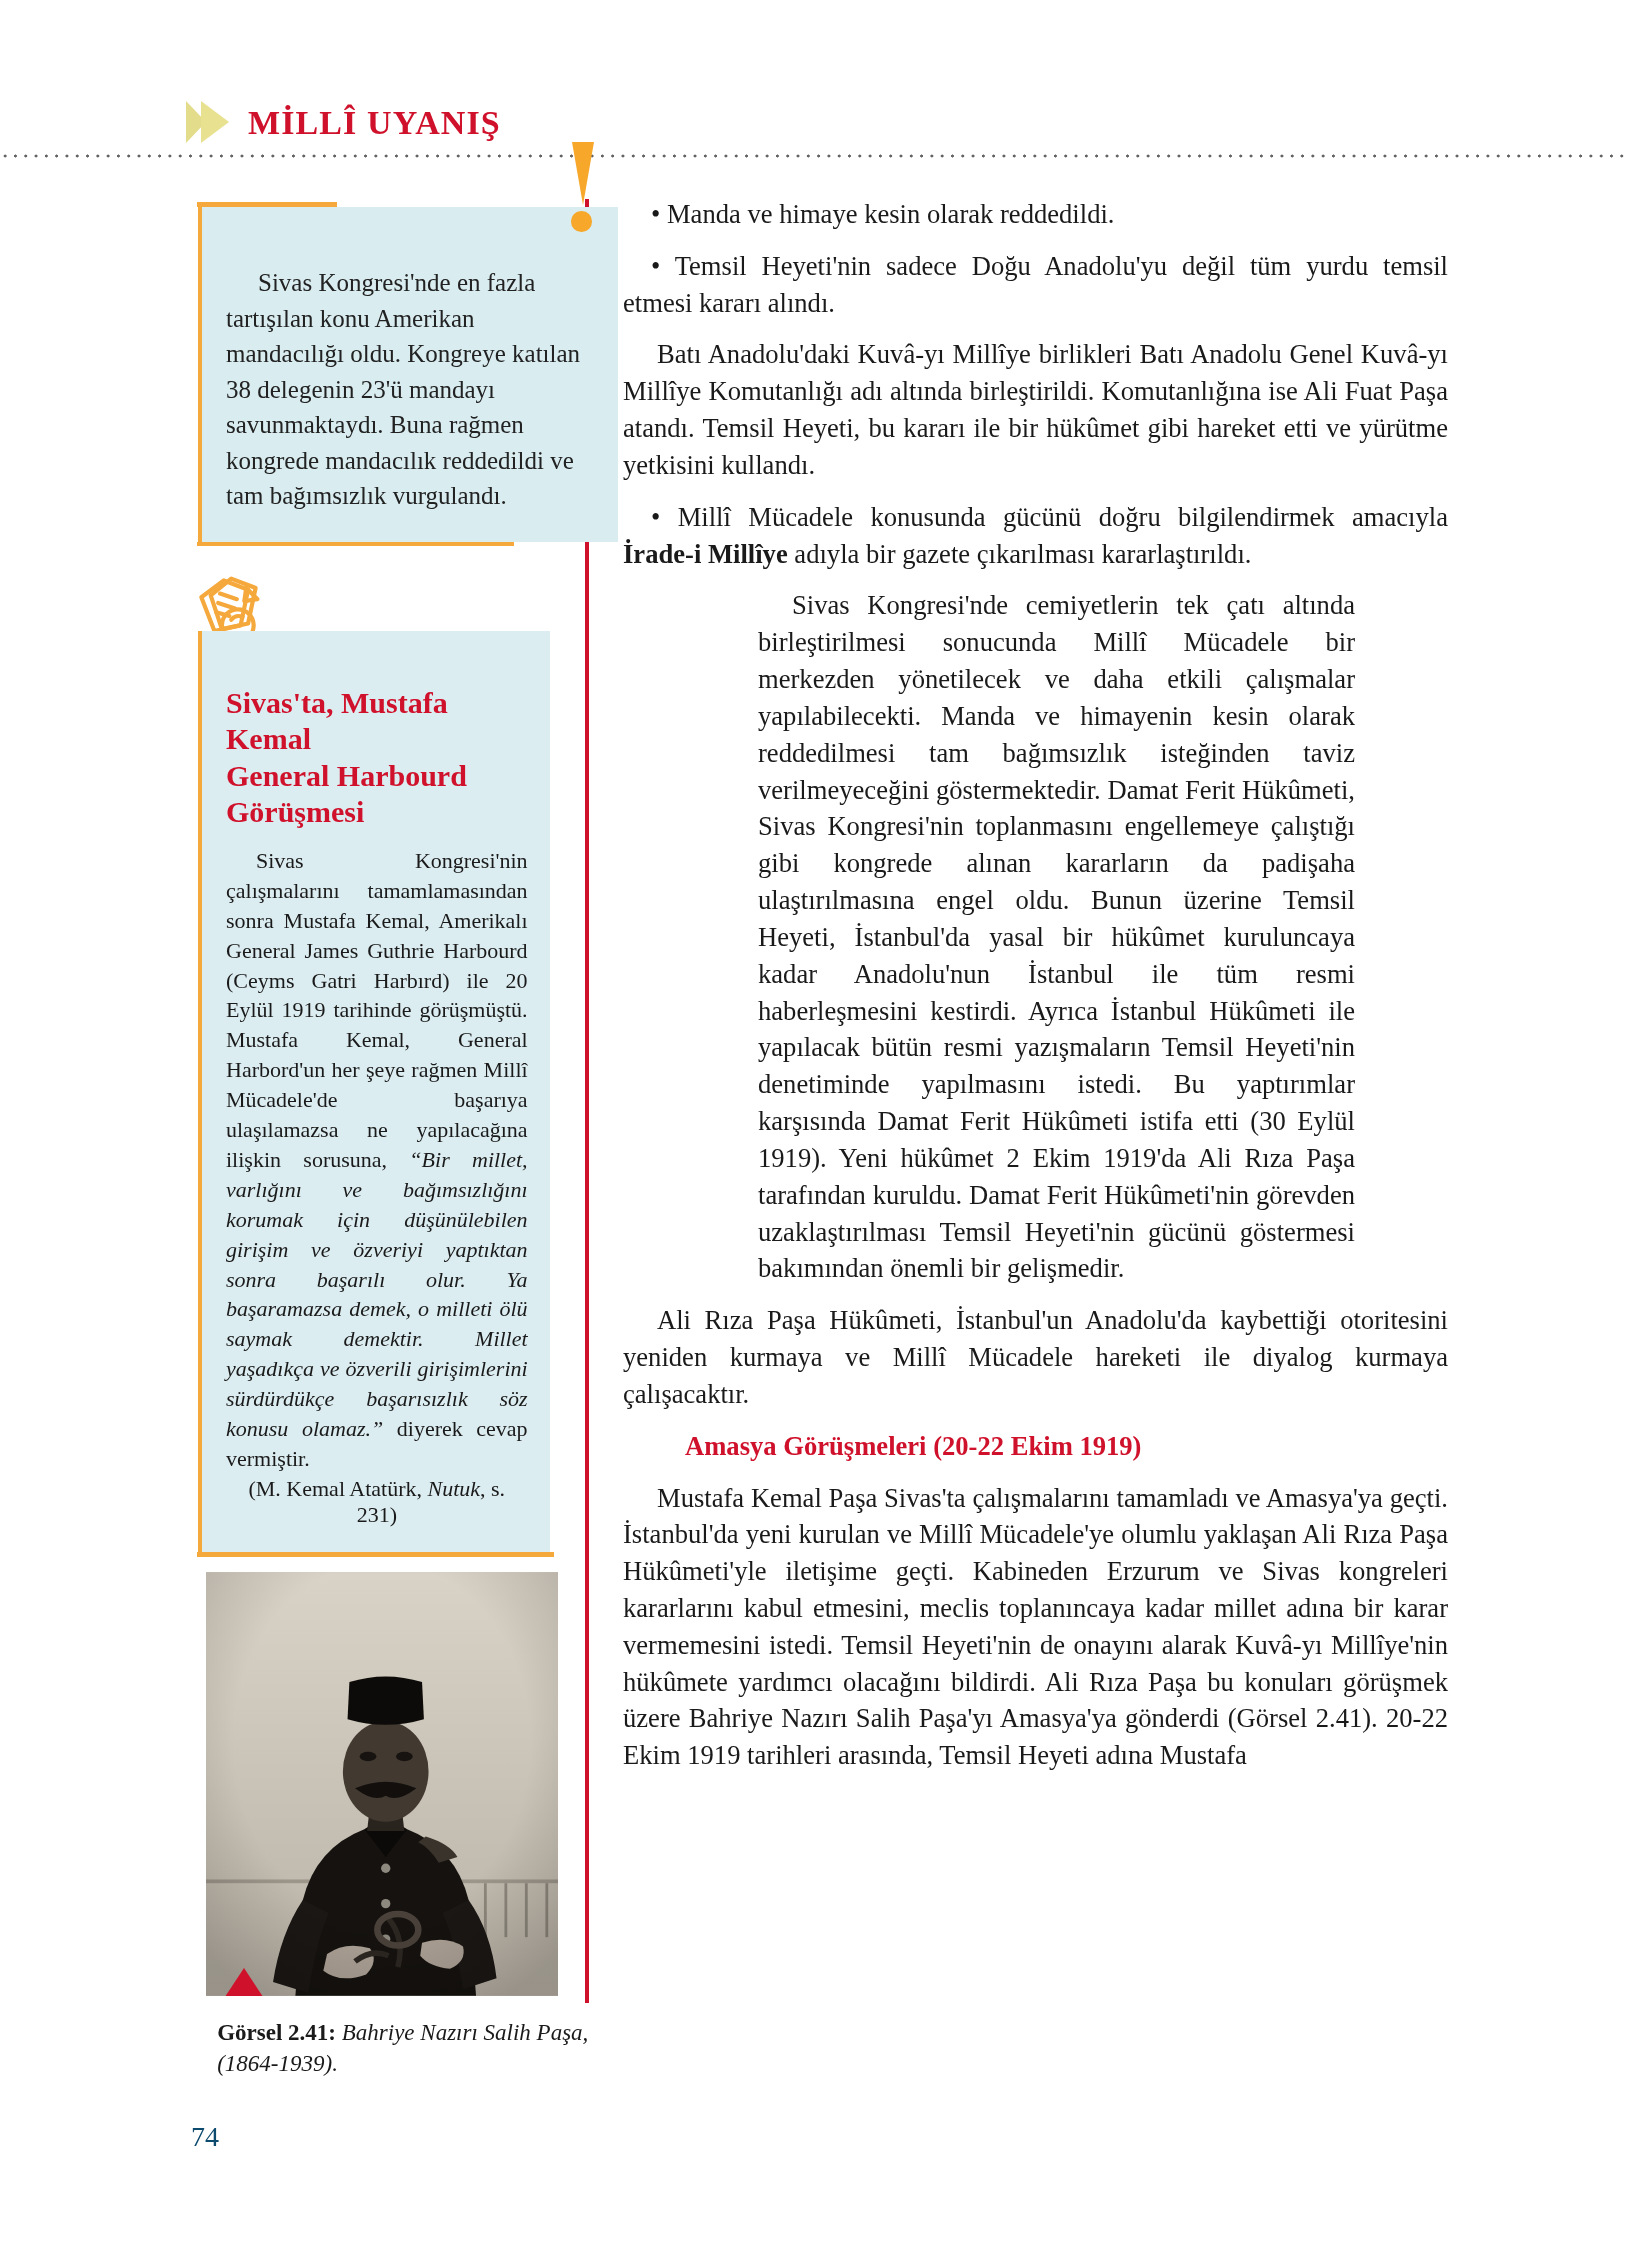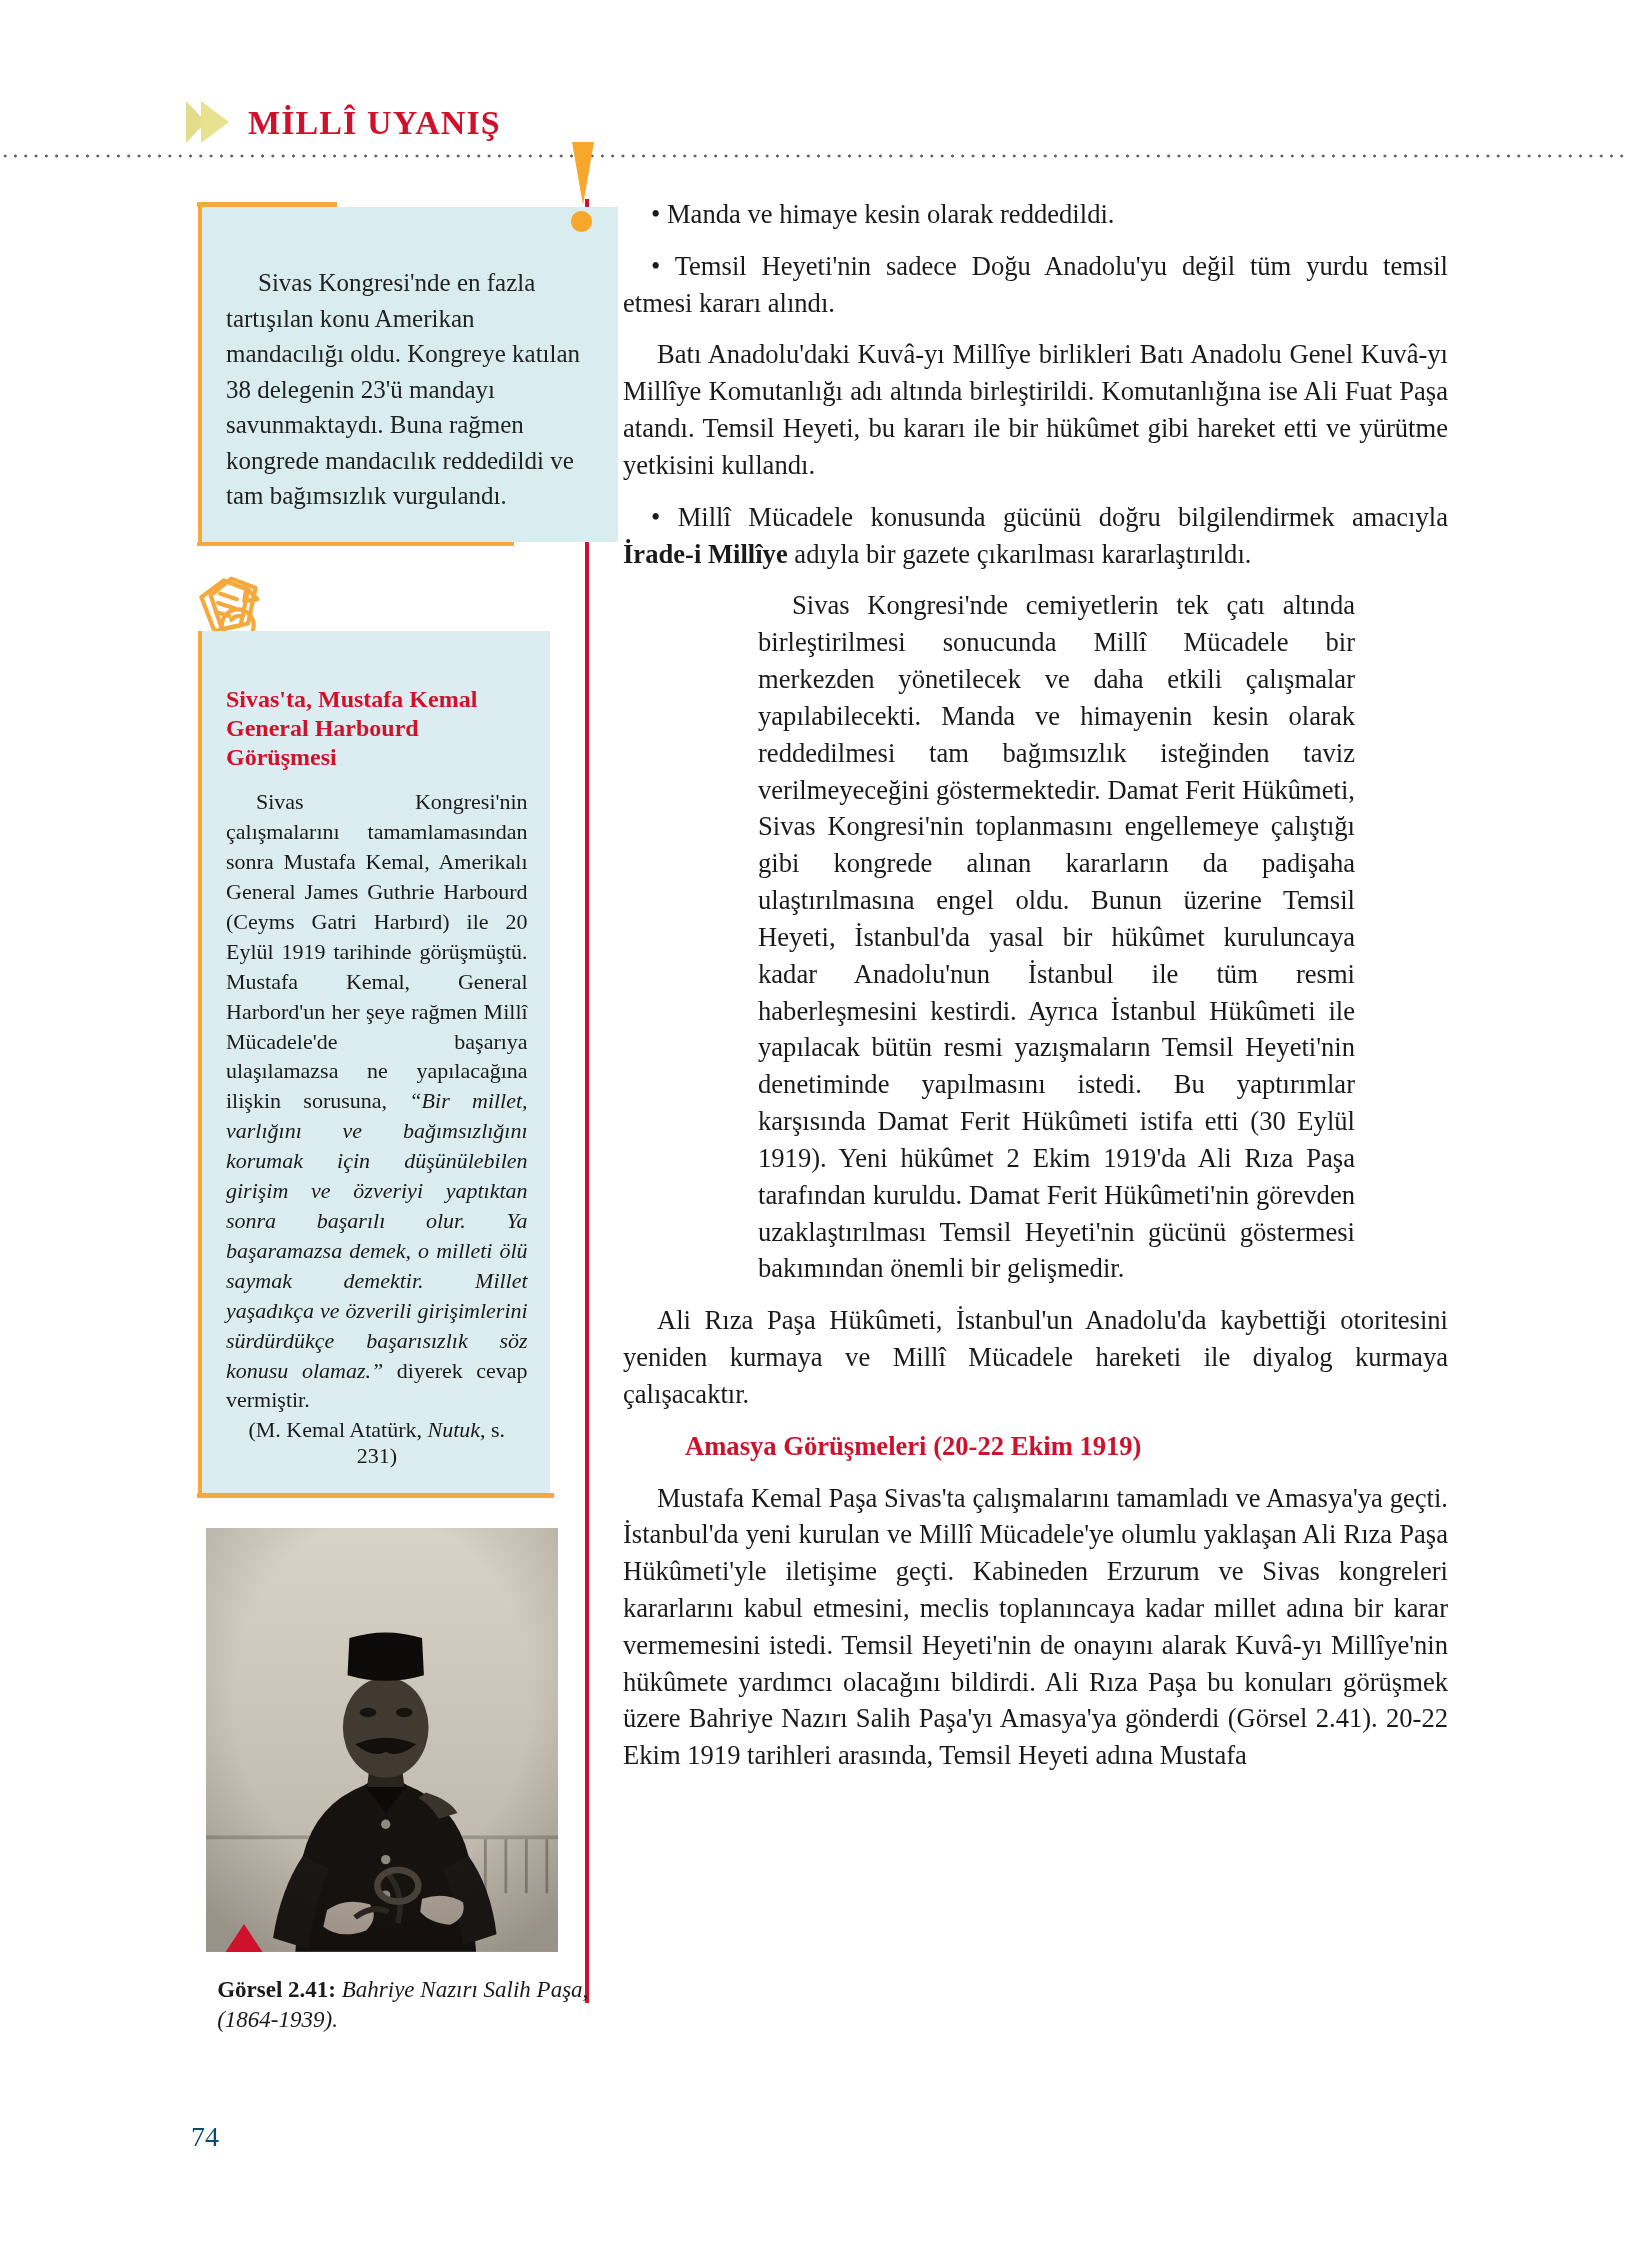--- a/index.html
+++ b/index.html
@@ -161,21 +161,21 @@
     position: absolute;
     left: -4.7px;
     bottom: -4.7px;
     width: 357px;
     height: 4.7px;
     background: #f5a93d;
   }
   .doc-title {
     color: #d0112b;
     font-weight: bold;
-    font-size: 24px;
+    font-size: 30px;
     line-height: 1.22;
     margin-bottom: 15px;
     font-family: "Liberation Serif", "DejaVu Serif", serif;
   }
   .doc-body {
     font-size: 22px;
     line-height: 1.36;
     text-align: justify;
     text-indent: 30px;
   }
@@ -186,21 +186,21 @@
     font-size: 22px;
     margin-top: 2px;
     text-align: center;
     text-indent: 0;
   }
   .doc-source i { font-style: italic; }
 
   
   .photo-wrap {
     position: relative;
-    margin-top: 35px;
+    margin-top: 20px;
     width: 409px;
     padding-left: 8px;
   }
   .photo {
     width: 352px;
     height: 424px;
     display: block;
     background: #cfc6ba;
     position: relative;
     overflow: hidden;

